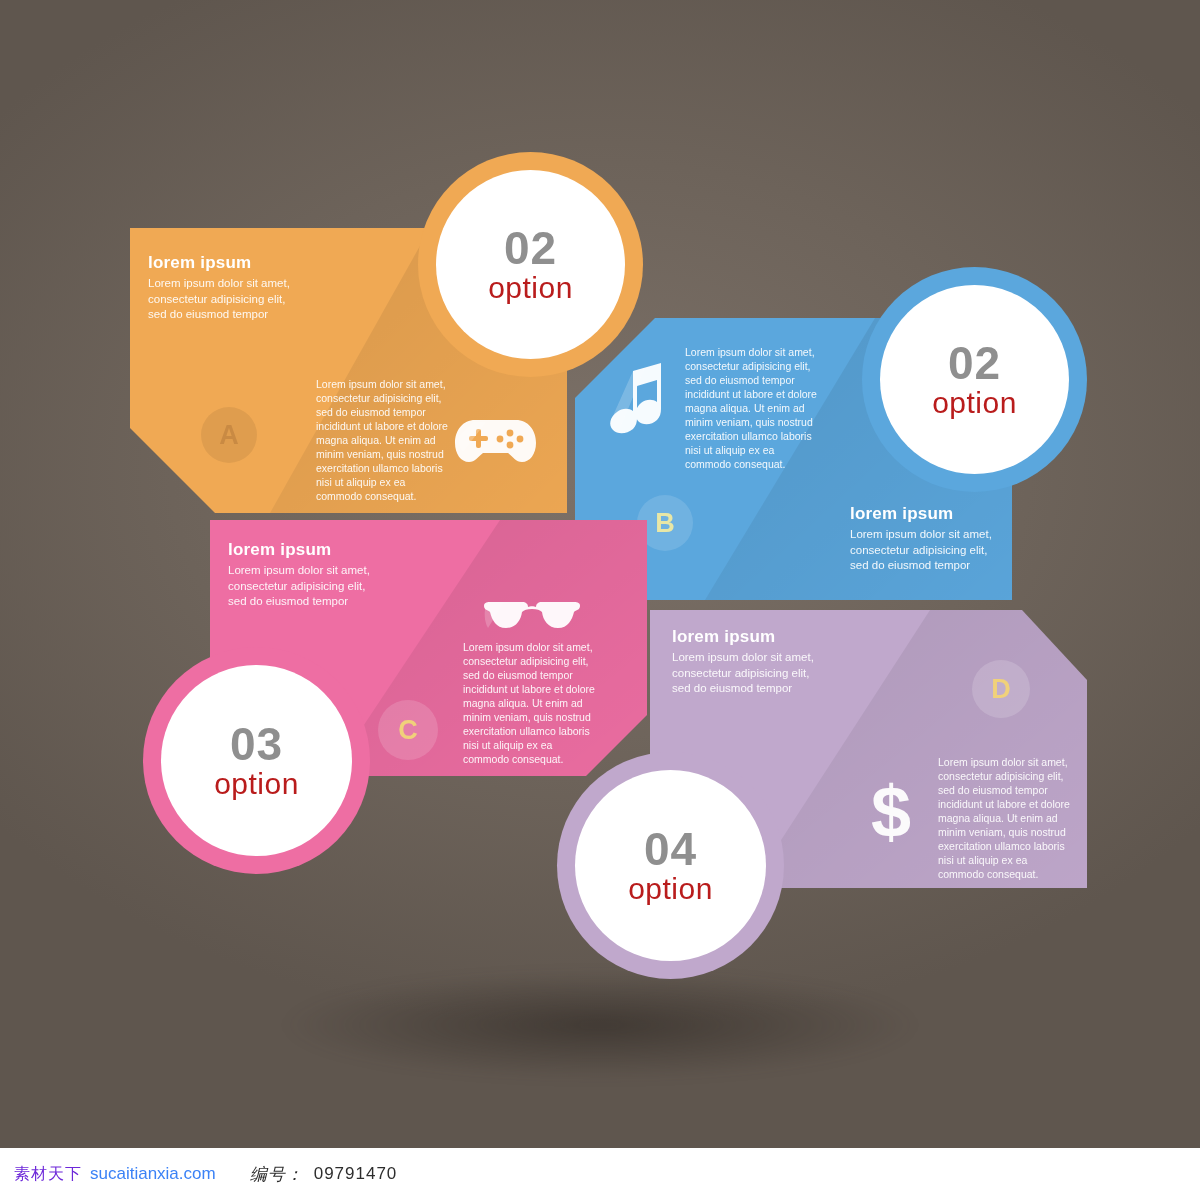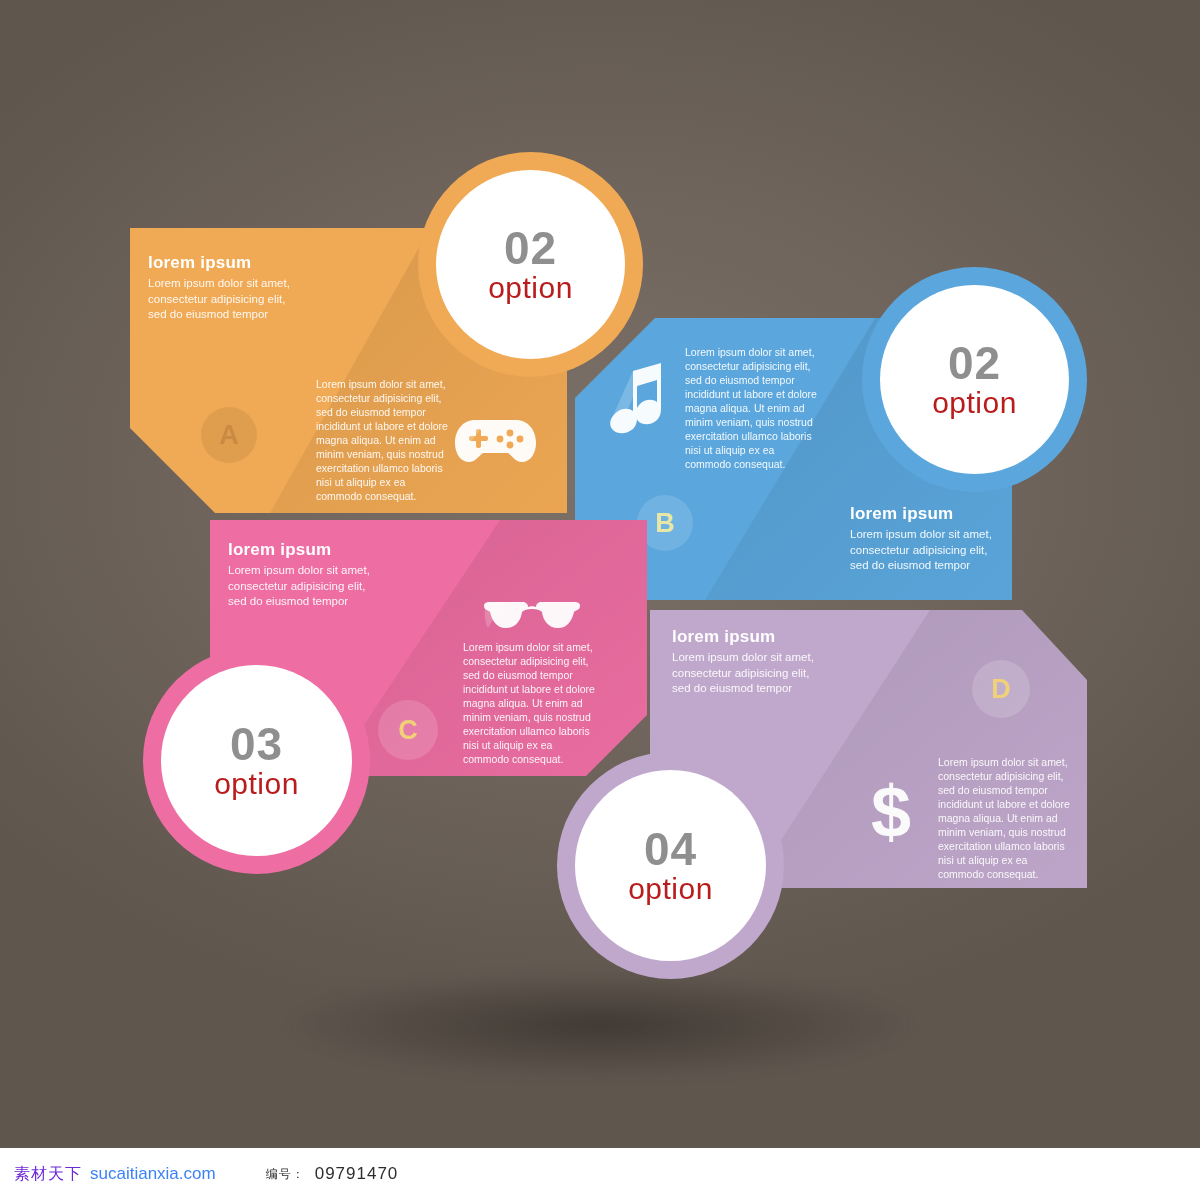--- a/index.html
+++ b/index.html
@@ -52,21 +52,21 @@
   .opt-label{
     font-size:30px;color:#b91c1c;line-height:34px;letter-spacing:.5px;
   }
   
   .footer{
     position:absolute;left:0;bottom:0;width:1200px;height:52px;background:#ffffff;
     display:flex;align-items:center;
   }
   .footer .cn{font-size:16px;color:#6d28d9;margin-left:14px;letter-spacing:1px;}
   .footer .site{font-size:17px;color:#3b82f6;margin-left:8px;}
-  .footer .num-label{font-size:12px;color:#2d2d2d;margin-left:50px;letter-spacing:1px;}
+  .footer .num-label{font-size:17px;color:#2d2d2d;margin-left:34px;letter-spacing:1px;font-style:italic;}
   .footer .num{font-size:17px;color:#2d2d2d;margin-left:10px;letter-spacing:1px;}
   .icon-white{fill:#ffffff;}
 </style>
 </head>
 <body>
 
 <div class="stage">
   <div class="bottom-shadow"></div>
 
   <div class="panel" style="left:130px;top:228px;width:437px;height:285px;">

